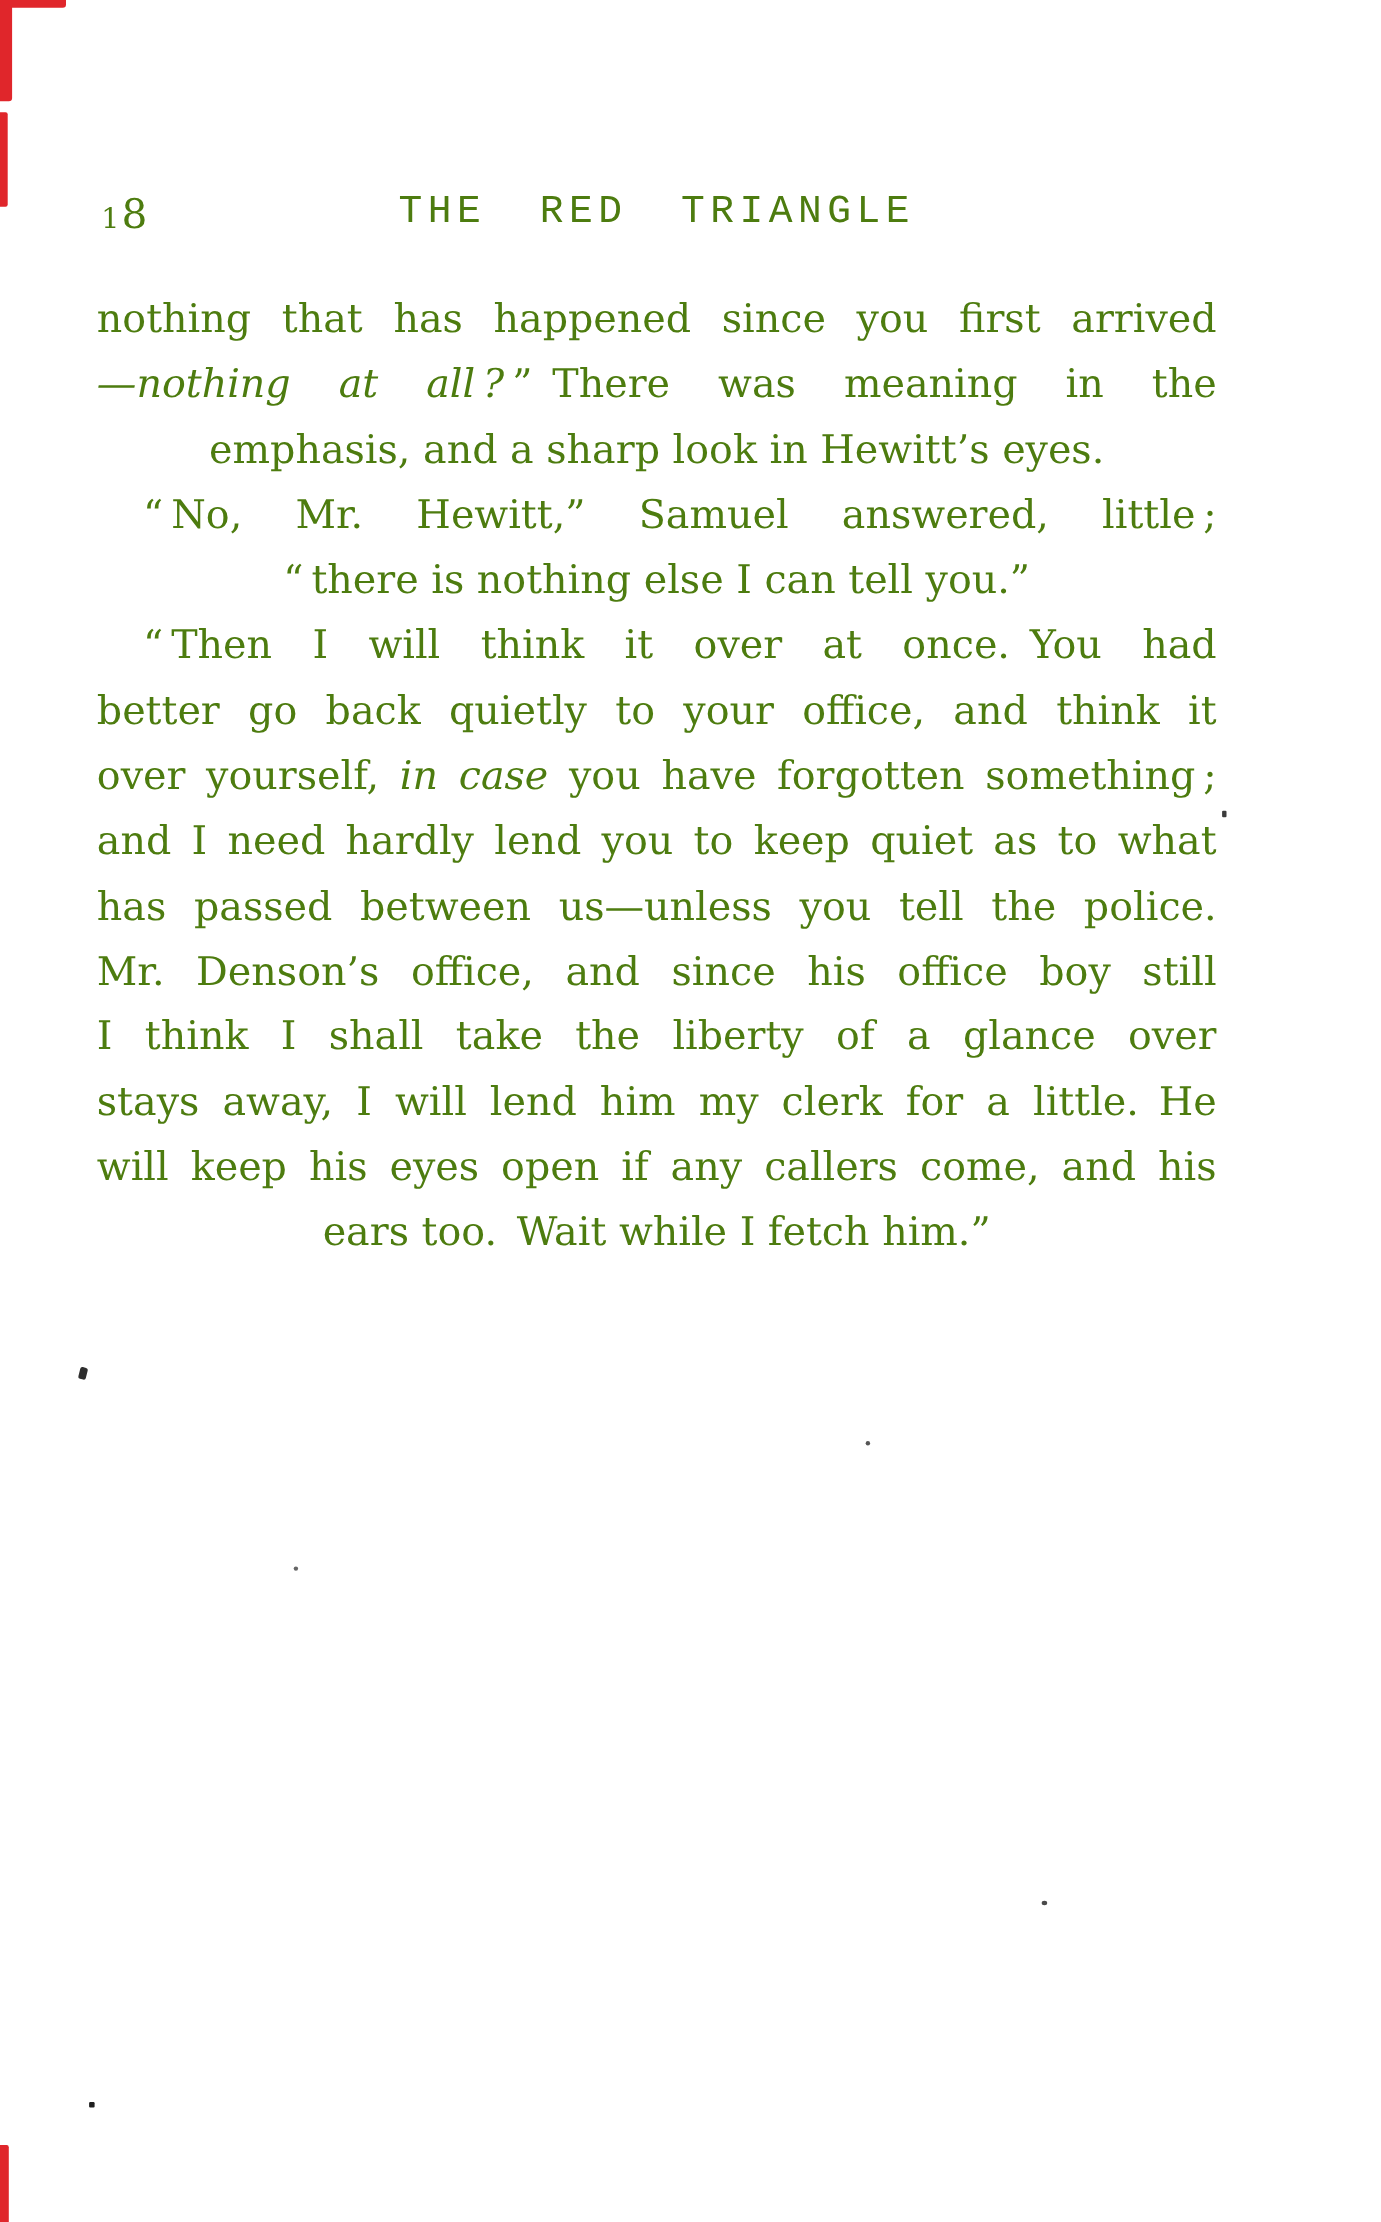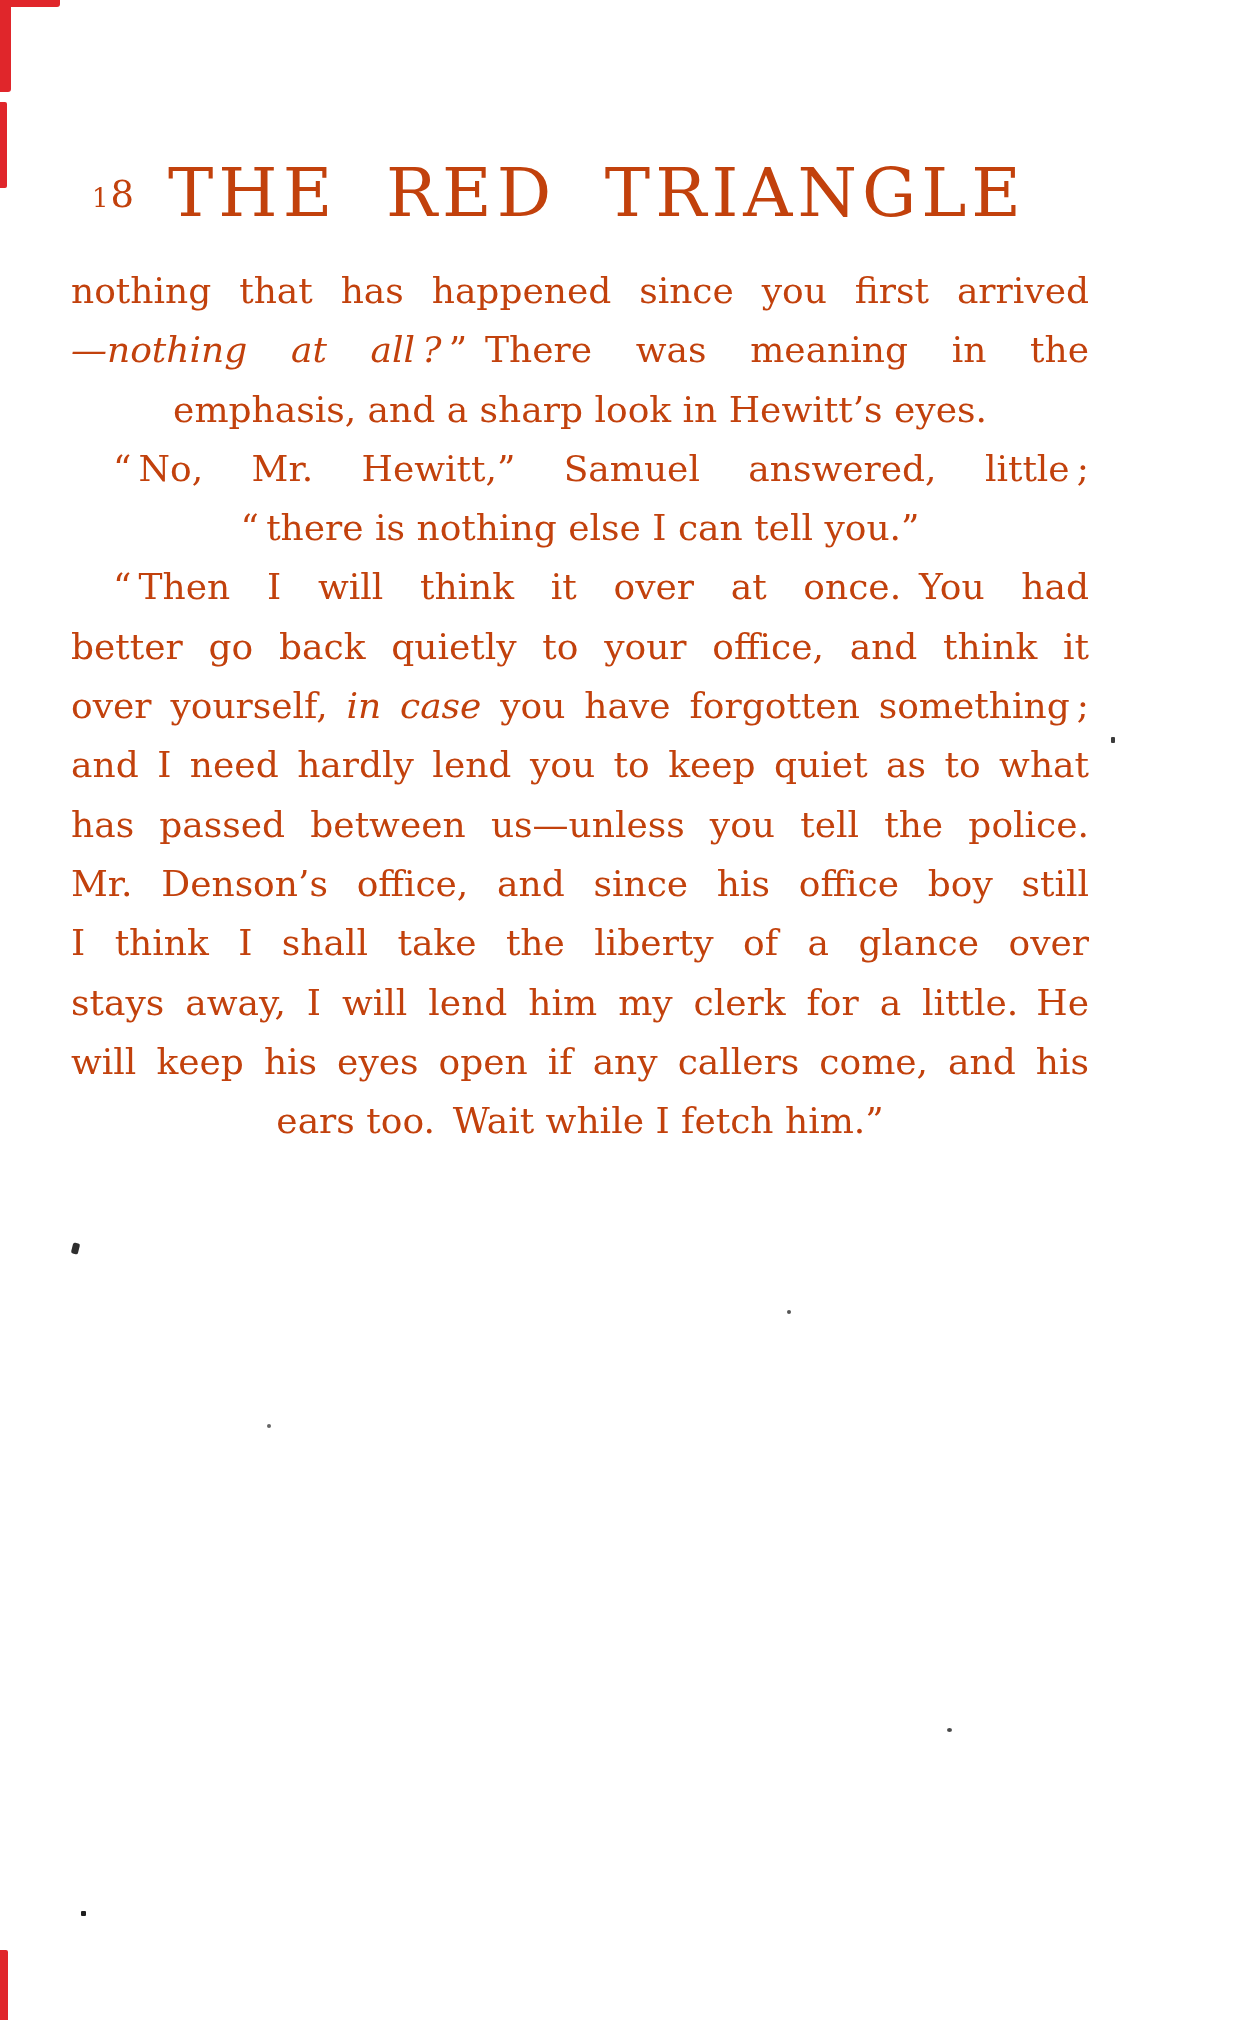--- a/index.html
+++ b/index.html
@@ -7,21 +7,21 @@
     padding: 0;
     background: #ffffff;
   }
   .page {
     position: relative;
     width: 1255px;
     height: 2020px;
     background: #ffffff;
     overflow: hidden;
     font-family: "DejaVu Serif", "Liberation Serif", serif;
-    color: #c2410c;
+    color: #4d7c0f;
   }
 
   
   .scan-mark { position: absolute; background: #e0262b; }
   .mark-left-top    { left: 0; top: 0;     width: 11px; height: 92px;  border-radius: 0 0 3px 0; }
   .mark-top         { left: 10px; top: 0;  width: 50px; height: 7px;   border-radius: 0 0 3px 0; }
   .mark-left-upper  { left: 0; top: 102px; width: 7px;  height: 86px;  border-radius: 0 2px 2px 0; }
   .mark-left-bottom { left: 0; top: 1950px; width: 8px; height: 70px;  border-radius: 0 2px 0 0; }
 
   
@@ -40,31 +40,32 @@
     line-height: 44px;
     letter-spacing: 2px;
   }
   .pagenum::first-letter { font-size: 0.70em; }
   .title {
     position: absolute;
     left: 0;
     top: 0;
     width: 100%;
     text-align: center;
-    font-size: 68px;
+    font-size: 36px;
     line-height: 60px;
     letter-spacing: 5px;
     word-spacing: 22px;
     white-space: nowrap;
+    font-family: Liberation Mono, monospace;
   }
 
   
   .body {
     position: absolute;
-    left: 71px;
+    left: 88px;
     top: 261px;
     width: 1018px;
   }
   .line {
     height: 59.3px;
     line-height: 59.3px;
     font-size: 36px;
     overflow: hidden;
     white-space: normal;
   }

